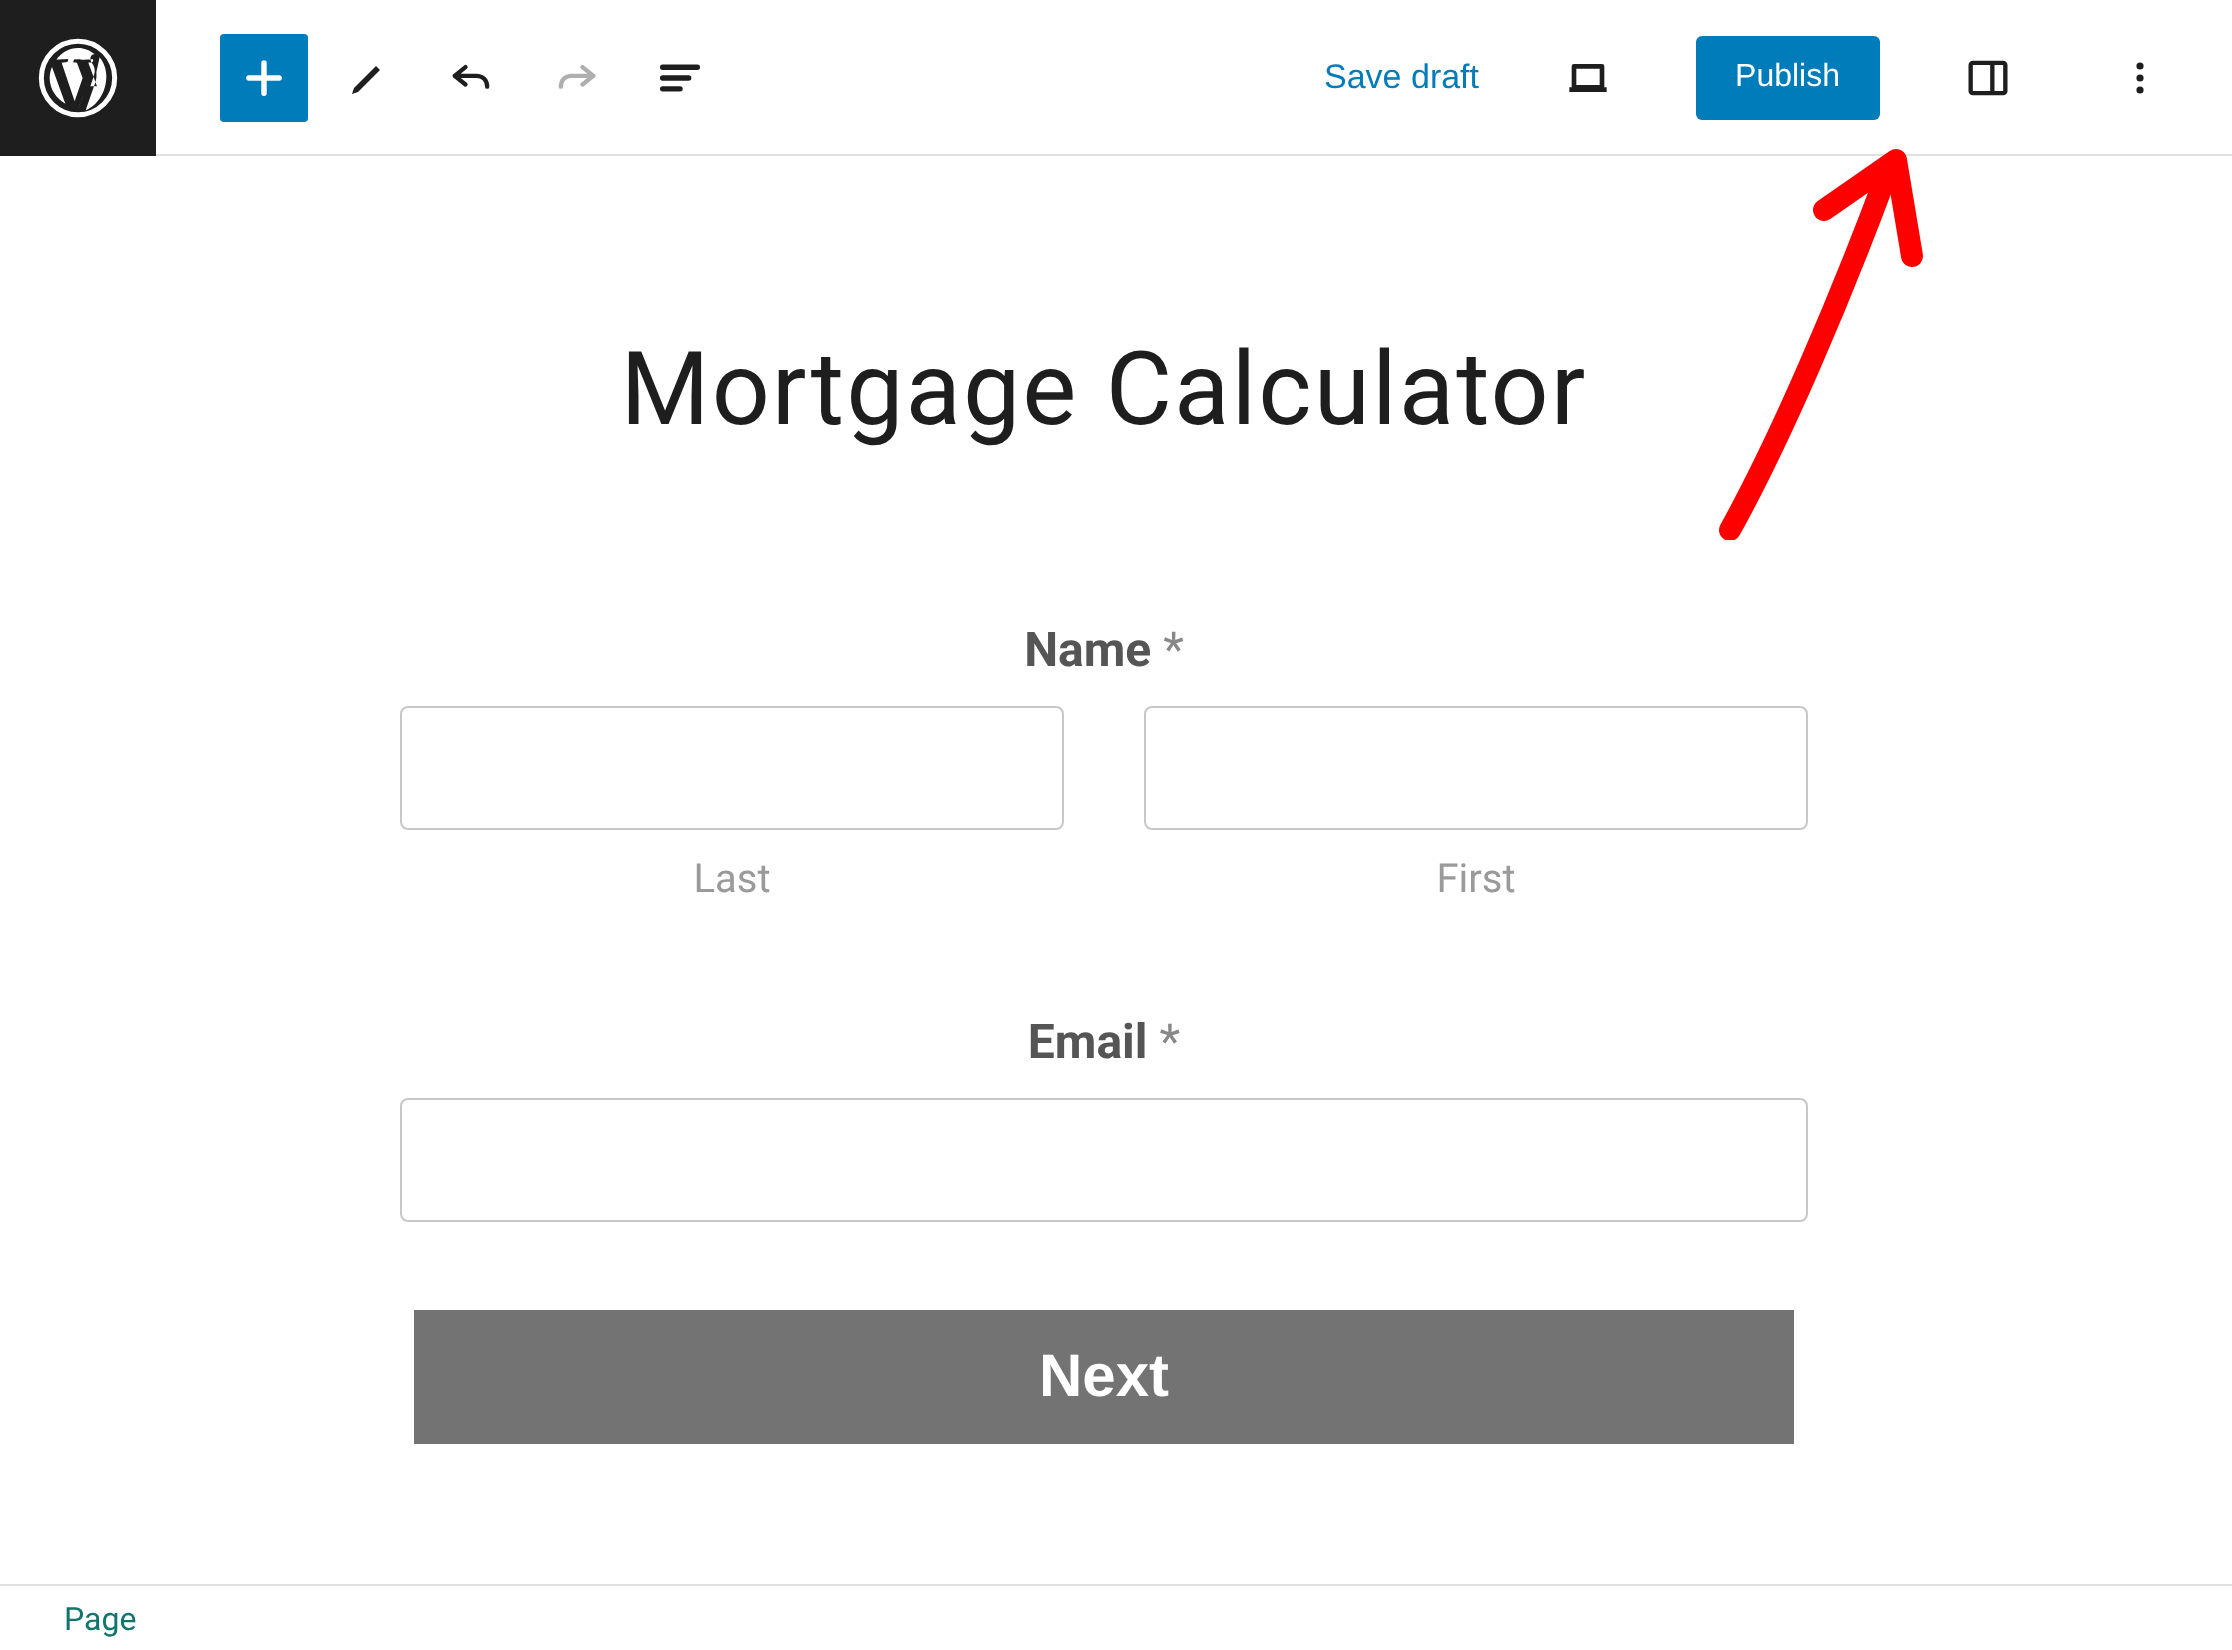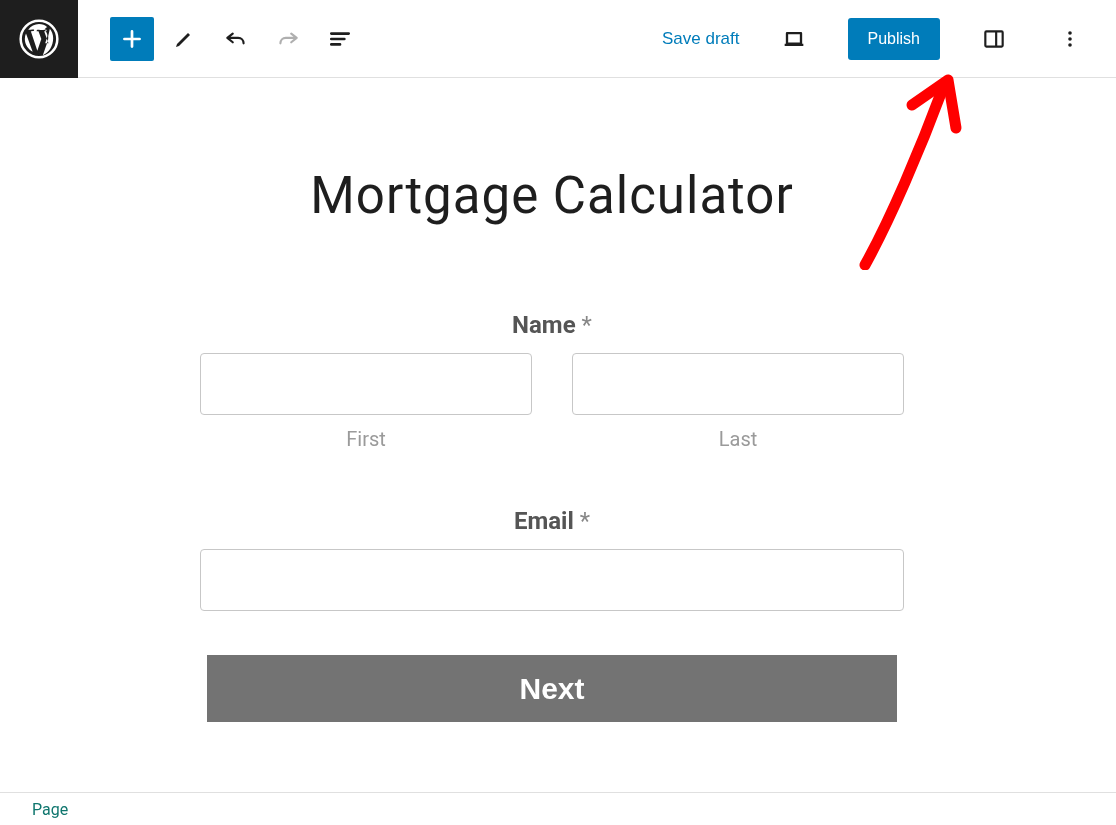--- a/index.html
+++ b/index.html
@@ -102,25 +102,25 @@
     <h1 class="page-title">Mortgage Calculator</h1>
 
     <div class="form-block">
       <div class="field-label">
         <span>Name</span>
         <span class="req">*</span>
       </div>
       <div class="name-row">
         <div class="name-col">
           <input class="text-input" type="text" style="">
-          <div class="sublabel">First</div>
+          <div class="sublabel">Last</div>
         </div>
         <div class="name-col">
           <input class="text-input" type="text" style="">
-          <div class="sublabel">Last</div>
+          <div class="sublabel">First</div>
         </div>
       </div>
 
       <div class="email-block">
         <div class="field-label">
           <span>Email</span>
           <span class="req">*</span>
         </div>
         <input class="text-input" type="text" style="">
       </div>

